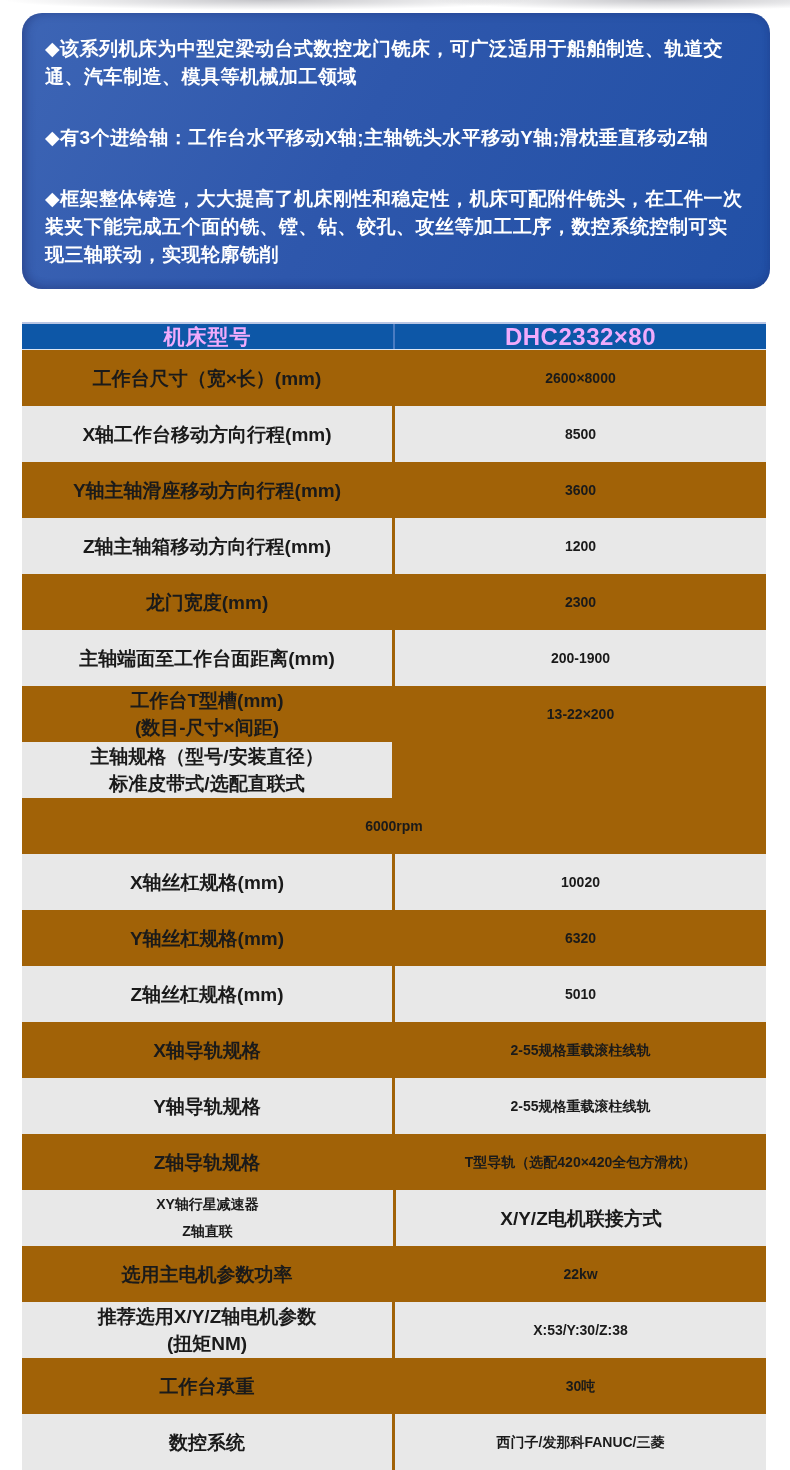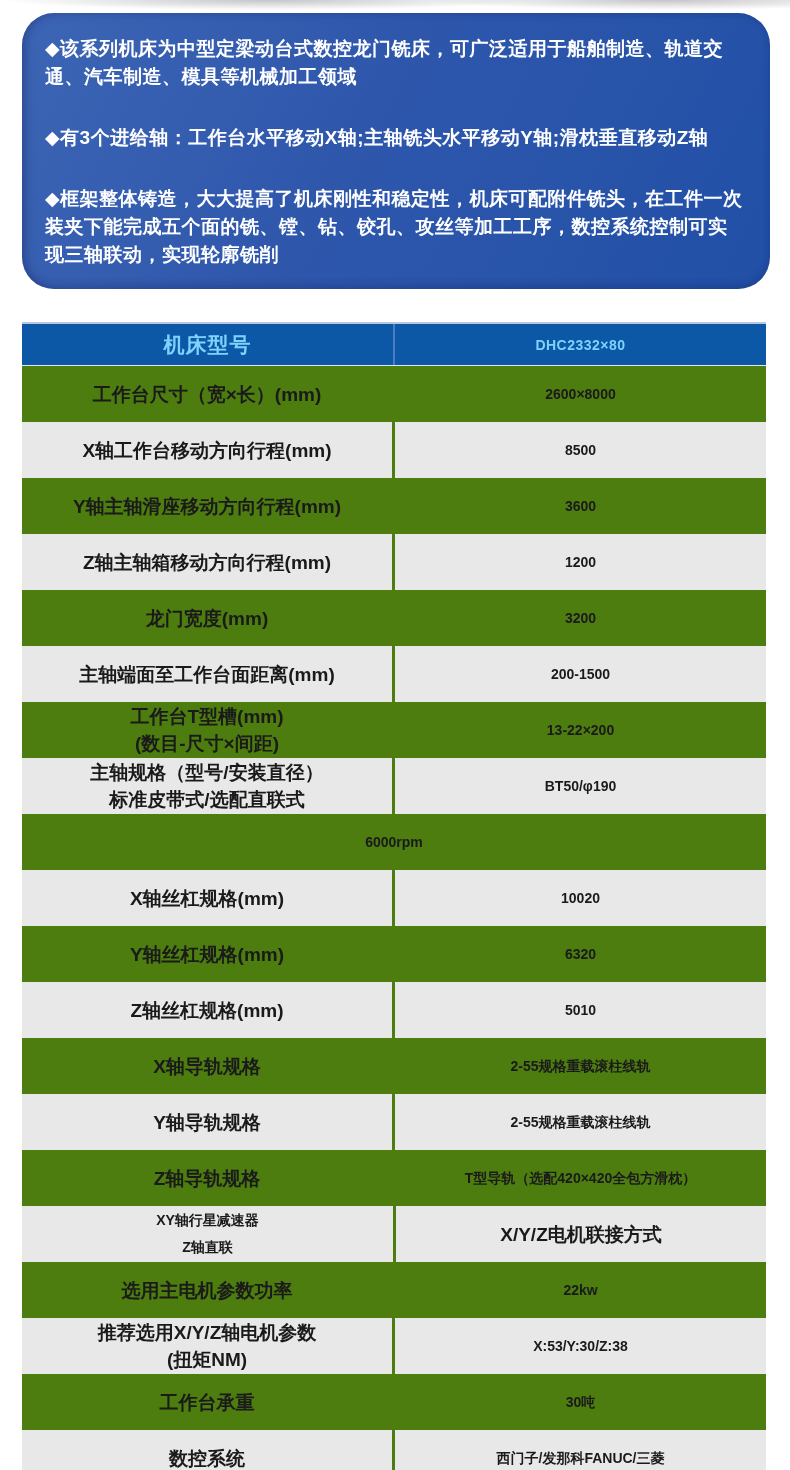--- a/index.html
+++ b/index.html
@@ -20,54 +20,54 @@
       radial-gradient(42% 120% at 84% 0%, rgba(110,110,120,.40), rgba(110,110,120,0) 70%);
     pointer-events: none;
   }
 
   
   .intro-card {
     position: absolute; left: 22px; top: 13px;
     width: 748px; height: 276px;
     box-sizing: border-box;
     padding: 22px 24px 0 23px;
-    border-radius: 32px;
+    border-radius: 20px;
     background: linear-gradient(118deg, #3d65b5 0%, #2e57ac 45%, #2150a6 100%);
     box-shadow: inset 4px 0 10px rgba(25,35,95,.30), inset 0 -3px 8px rgba(25,35,95,.18);
     color: #ffffff;
   }
   .bullet {
     margin: 0 0 33px 0;
     font-size: 19px;
     line-height: 28px;
     font-weight: 700;
     letter-spacing: .5px;
   }
   .bullet:last-child { margin-bottom: 16px; }
 
   
   .spec-table {
     position: absolute; left: 22px; top: 322px;
     width: 744px;
   }
   .thead {
     display: flex;
-    height: 44px;
+    height: 28px;
     box-sizing: border-box;
     border-top: 2px solid #b9c6e4;
     border-bottom: 1px solid #dce6f4;
     background: #0d57a7;
     align-items: center;
-    color: #7dd3fc;
+    color: #f0abfc;
   }
   .th-left  { width: 371px; text-align: center; font-size: 21px; font-weight: 700; letter-spacing: 1px; }
   .th-div   { width: 2px; align-self: stretch; background: #4a7cc2; }
-  .th-right { flex: 1; text-align: center; font-size: 14px; font-weight: 700; letter-spacing: .5px; }
+  .th-right { flex: 1; text-align: center; font-size: 24px; font-weight: 700; letter-spacing: .5px; }
 
-  .row { display: flex; height: 56px; column-gap: 3px; background: #4d7c0f; }
+  .row { display: flex; height: 56px; column-gap: 3px; background: #a16207; }
   .row.gray .cell { background: #e8e8e8; }
   .cell {
     display: flex; align-items: center; justify-content: center;
     text-align: center;
     white-space: pre-line;
     color: #1a1a1a;
   }
   .cell.label { width: 370px; font-size: 19px; line-height: 27px; font-weight: 700; }
   .cell.value { flex: 1;     font-size: 14px; line-height: 27px; font-weight: 600; }
 </style>
@@ -100,35 +100,34 @@
       <div class="row white">
         <div class="cell label">Y轴主轴滑座移动方向行程(mm)</div>
         <div class="cell value">3600</div>
       </div>
       <div class="row gray">
         <div class="cell label">Z轴主轴箱移动方向行程(mm)</div>
         <div class="cell value">1200</div>
       </div>
       <div class="row white">
         <div class="cell label">龙门宽度(mm)</div>
-        <div class="cell value">3200</div>
+        <div class="cell value">2300</div>
       </div>
       <div class="row gray">
         <div class="cell label">主轴端面至工作台面距离(mm)</div>
-        <div class="cell value">200-1500</div>
+        <div class="cell value">200-1900</div>
       </div>
       <div class="row white">
         <div class="cell label">工作台T型槽(mm)
 (数目-尺寸×间距)</div>
         <div class="cell value">13-22×200</div>
       </div>
       <div class="row gray">
         <div class="cell label">主轴规格（型号/安装直径）
 标准皮带式/选配直联式</div>
-        <div class="cell value">BT50/φ190</div>
       </div>
       <div class="row white">
         <div class="cell value">6000rpm</div>
       </div>
       <div class="row gray">
         <div class="cell label">X轴丝杠规格(mm)</div>
         <div class="cell value">10020</div>
       </div>
       <div class="row white">
         <div class="cell label">Y轴丝杠规格(mm)</div>

